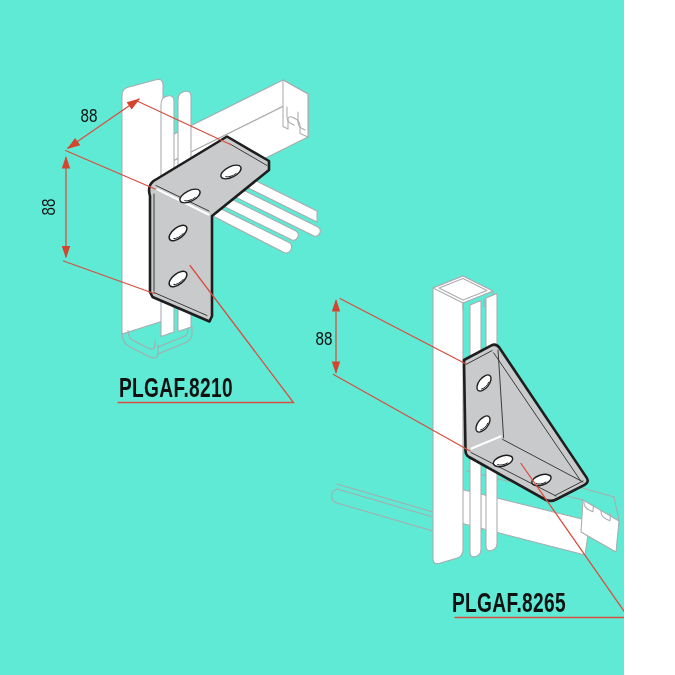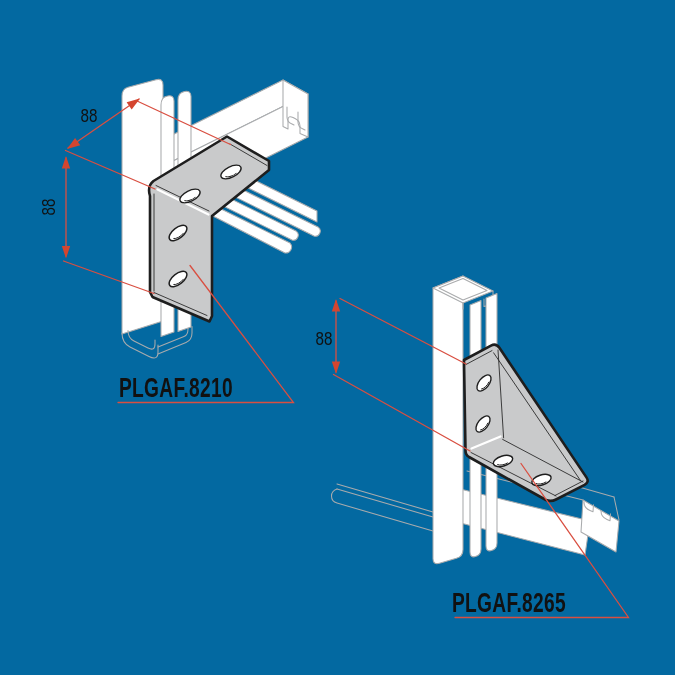--- a/index.html
+++ b/index.html
@@ -1,16 +1,16 @@
 <!DOCTYPE html>
 <html><head>
 <meta charset="utf-8">
 <style>
   html,body{margin:0;padding:0;background:#ffffff;}
-  .stage{position:relative;width:675px;height:675px;background:#0369a1;overflow:hidden;
+  .stage{position:relative;width:624px;height:675px;background:#5eead4;overflow:hidden;
          font-family:"Liberation Sans",sans-serif;}
   svg{display:block}
   .ch  {fill:#ffffff;stroke:#a9abad;stroke-width:1.05;stroke-linejoin:round;}
   .chl {fill:none;stroke:#a9abad;stroke-width:1.05;stroke-linecap:round;stroke-linejoin:round;}
   .bk  {fill:#c9cacb;stroke:#1e1e1e;stroke-width:2.6;stroke-linejoin:round;}
   .bkl {fill:none;stroke:#2b2b2b;stroke-width:0.9;stroke-linecap:round;}
   .bkw {fill:none;stroke:#ffffff;stroke-width:2.2;stroke-linecap:round;}
   .hole{fill:#ffffff;stroke:#1e1e1e;stroke-width:1.4;}
   .harc{fill:none;stroke:#1e1e1e;stroke-width:0.9;}
   .red {fill:none;stroke:#d94f41;stroke-width:1.3;stroke-linecap:round;}

